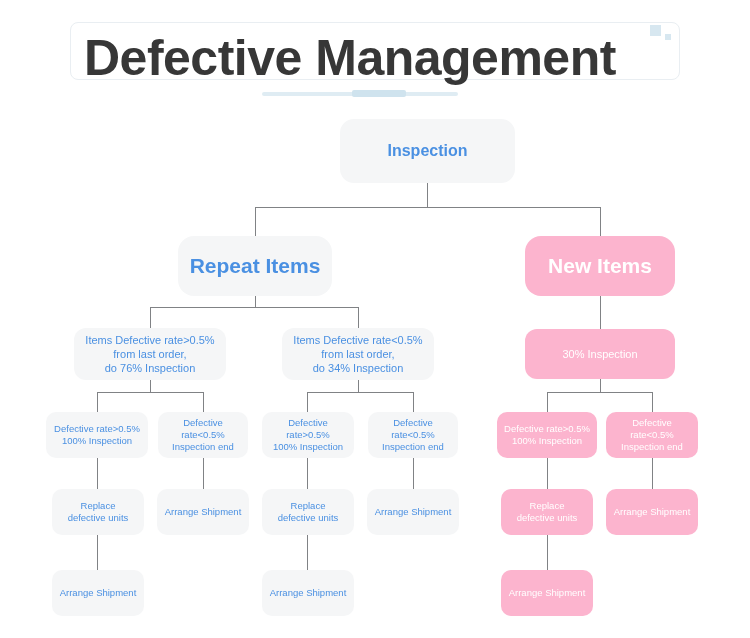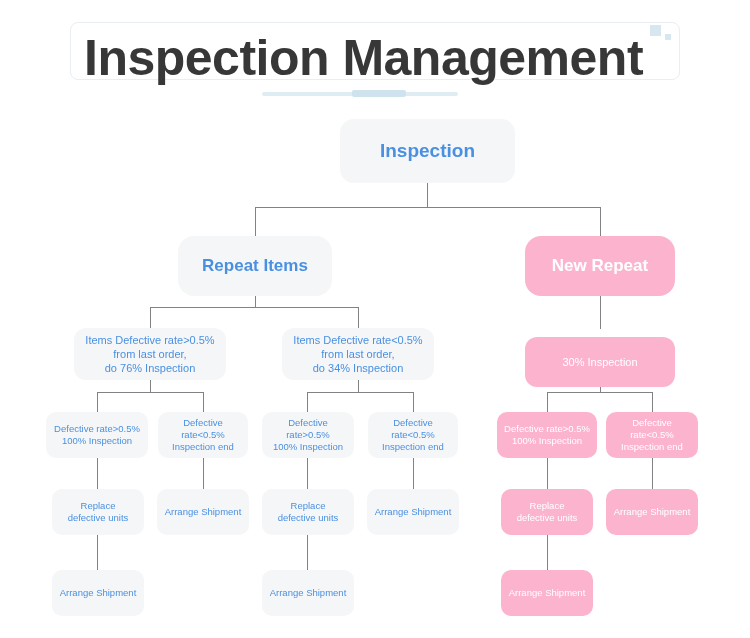--- a/index.html
+++ b/index.html
@@ -100,35 +100,35 @@
     color: #4a90e2;
   }
   .node.pink {
     background: #fcb4ce;
     color: #ffffff;
   }
   .node .txt { display: block; width: 100%; }
 
   .n-root {
     left: 340px; top: 119px; width: 175px; height: 64px;
-    font-size: 19px; font-weight: bold; border-radius: 14px;
+    font-size: 16px; font-weight: bold; border-radius: 14px;
   }
   .n-l2 {
-    top: 236px; height: 60px; font-size: 17px; font-weight: bold;
+    top: 236px; height: 60px; font-size: 21px; font-weight: bold;
     border-radius: 16px;
   }
   .n-repeat { left: 178px; width: 154px; }
   .n-new    { left: 525px; width: 150px; }
 
   .n-l3 {
     top: 328px; height: 52px; font-size: 11px; border-radius: 12px;
   }
   .n-l3a { left: 74px;  width: 152px; }
   .n-l3b { left: 282px; width: 152px; }
-  .n-l3c { left: 525px; width: 150px; height: 50px; top: 337px; font-size: 11px; }
+  .n-l3c { left: 525px; width: 150px; height: 50px; top: 329px; font-size: 11px; }
 
   .n-l4 {
     top: 412px; height: 46px; font-size: 9.5px; border-radius: 10px;
   }
   .n-l4a { left: 46px;  width: 102px; }
   .n-l4b { left: 158px; width: 90px;  }
   .n-l4c { left: 262px; width: 92px;  }
   .n-l4d { left: 368px; width: 90px;  }
   .n-l4e { left: 497px; width: 100px; }
   .n-l4f { left: 606px; width: 92px;  }
@@ -149,21 +149,21 @@
   .n-l6a { left: 52px;  width: 92px; }
   .n-l6b { left: 262px; width: 92px; }
   .n-l6c { left: 501px; width: 92px; }
 </style>
 </head>
 <body>
 
 <div class="header-card"></div>
 <div class="deco-sq-1"></div>
 <div class="deco-sq-2"></div>
-<div class="header-title">Inspection Management</div>
+<div class="header-title">Defective Management</div>
 <div class="underline-light"></div>
 <div class="underline-strong"></div>
 
 <div class="conn v" style="left:427px; top:183px; height:24px;"></div>
 <div class="conn h" style="left:255px; top:207px; width:346px;"></div>
 <div class="conn v" style="left:255px; top:207px; height:29px;"></div>
 <div class="conn v" style="left:600px; top:207px; height:29px;"></div>
 
 <div class="conn v" style="left:255px; top:296px; height:11px;"></div>
 <div class="conn h" style="left:150px; top:307px; width:209px;"></div>
@@ -202,21 +202,21 @@
   <span class="txt">
     <span>Inspection</span><br>
   </span>
 </div>
 
 <div class="node gray n-l2 n-repeat">
   <span class="txt">Repeat Items</span>
 </div>
 
 <div class="node pink n-l2 n-new">
-  <span class="txt">New Repeat</span>
+  <span class="txt">New Items</span>
 </div>
 
 <div class="node gray n-l3 n-l3a">
   <span class="txt">
     <span>Items Defective rate&gt;0.5%</span><br>
     <span>from last order,</span><br>
     <span>do 76% Inspection</span>
   </span>
 </div>
 

